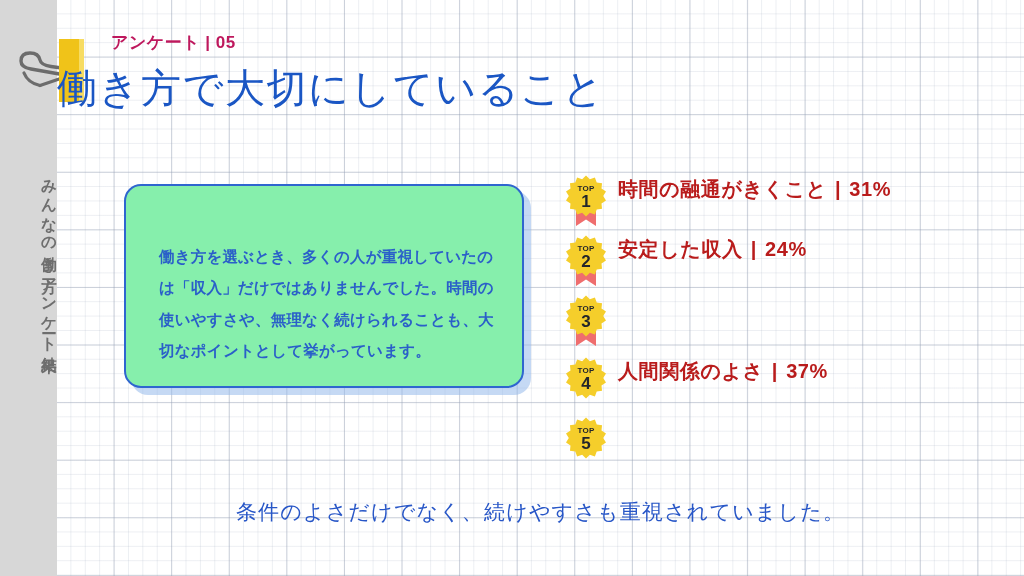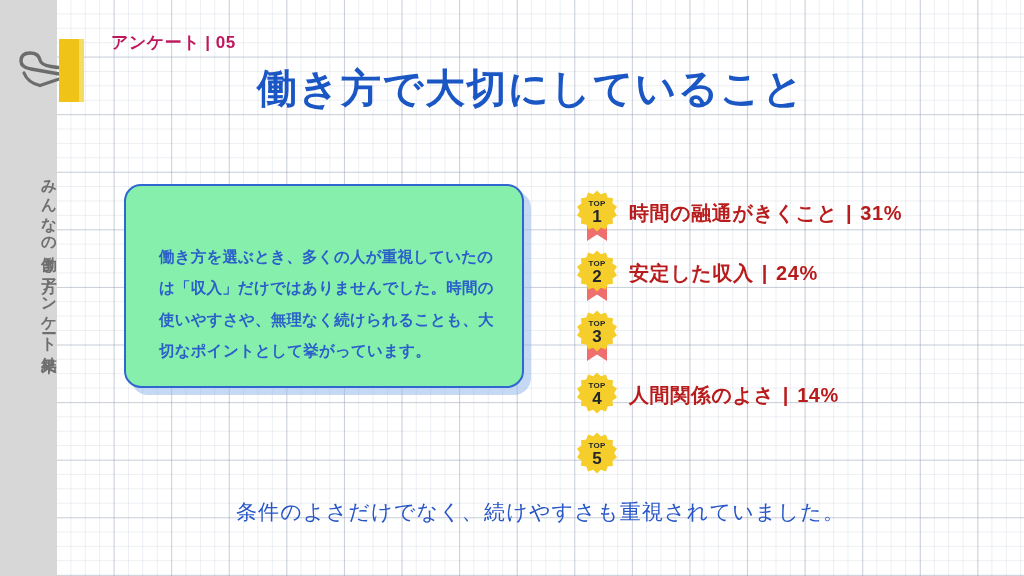--- a/index.html
+++ b/index.html
@@ -88,23 +88,22 @@
     letter-spacing: 0.5px;
     white-space: nowrap;
   }
 
   
   #title {
     position: absolute;
     left: 57px;
     top: 62px;
     width: 948px;
-    text-align: center;
     font-size: 40px;
-    font-weight: 700;
+    font-weight: 400;
     color: #1a56c4;
     line-height: 1.32;
     letter-spacing: 1.5px;
   }
   #title .l2 {
     display: block;
     letter-spacing: 3px;
   }
 
   
@@ -134,26 +133,24 @@
 
   
   #rank-list {
     position: absolute;
     left: 563px;
     top: 176px;
     width: 450px;
   }
   .rank-row {
     position: absolute;
-    left: 12px;
+    left: 1px;
     display: flex;
-    align-items: center;
     height: 44px;
     white-space: nowrap;
-    margin-top: 15px;
   }
   .badge-wrap {
     position: relative;
     width: 44px;
     height: 44px;
     flex: 0 0 44px;
   }
   .badge-wrap svg {
     position: absolute;
     left: 0;
@@ -250,21 +247,21 @@
         </div>
       </div>
       <div class="rank-row" style="top: 182px;">
         <div class="badge-wrap">
           <svg width="44" height="56" viewBox="0 0 44 56">
             <polygon points="22.00,1.50 25.83,5.23 30.89,3.53 32.72,8.55 38.03,9.22 37.50,14.54 41.99,17.44 39.20,22.00 41.99,26.56 37.50,29.46 38.03,34.78 32.72,35.45 30.89,40.47 25.83,38.77 22.00,42.50 18.17,38.77 13.11,40.47 11.28,35.45 5.97,34.78 6.50,29.46 2.01,26.56 4.80,22.00 2.01,17.44 6.50,14.54 5.97,9.22 11.28,8.55 13.11,3.53 18.17,5.23" fill="#f5ce2b"></polygon>
             <text x="22" y="17" text-anchor="middle" font-family="Liberation Sans, sans-serif" font-size="8" font-weight="700" fill="#23262b" letter-spacing="0.3">TOP</text>
             <text x="22" y="33" text-anchor="middle" font-family="Liberation Sans, sans-serif" font-size="17" font-weight="700" fill="#23262b">4</text>
           </svg>
         </div>
-        <div class="rank-text"><span>人間関係のよさ</span><span class="sep"> | </span><span>14%</span></div>
+        <div class="rank-text"><span>人間関係のよさ</span><span class="sep"> | </span><span>37%</span></div>
       </div>
       <div class="rank-row" style="top: 242px;">
         <div class="badge-wrap">
           <svg width="44" height="56" viewBox="0 0 44 56">
             <polygon points="22.00,1.50 25.83,5.23 30.89,3.53 32.72,8.55 38.03,9.22 37.50,14.54 41.99,17.44 39.20,22.00 41.99,26.56 37.50,29.46 38.03,34.78 32.72,35.45 30.89,40.47 25.83,38.77 22.00,42.50 18.17,38.77 13.11,40.47 11.28,35.45 5.97,34.78 6.50,29.46 2.01,26.56 4.80,22.00 2.01,17.44 6.50,14.54 5.97,9.22 11.28,8.55 13.11,3.53 18.17,5.23" fill="#f5ce2b"></polygon>
             <text x="22" y="17" text-anchor="middle" font-family="Liberation Sans, sans-serif" font-size="8" font-weight="700" fill="#23262b" letter-spacing="0.3">TOP</text>
             <text x="22" y="33" text-anchor="middle" font-family="Liberation Sans, sans-serif" font-size="17" font-weight="700" fill="#23262b">5</text>
           </svg>
         </div>
       </div>

